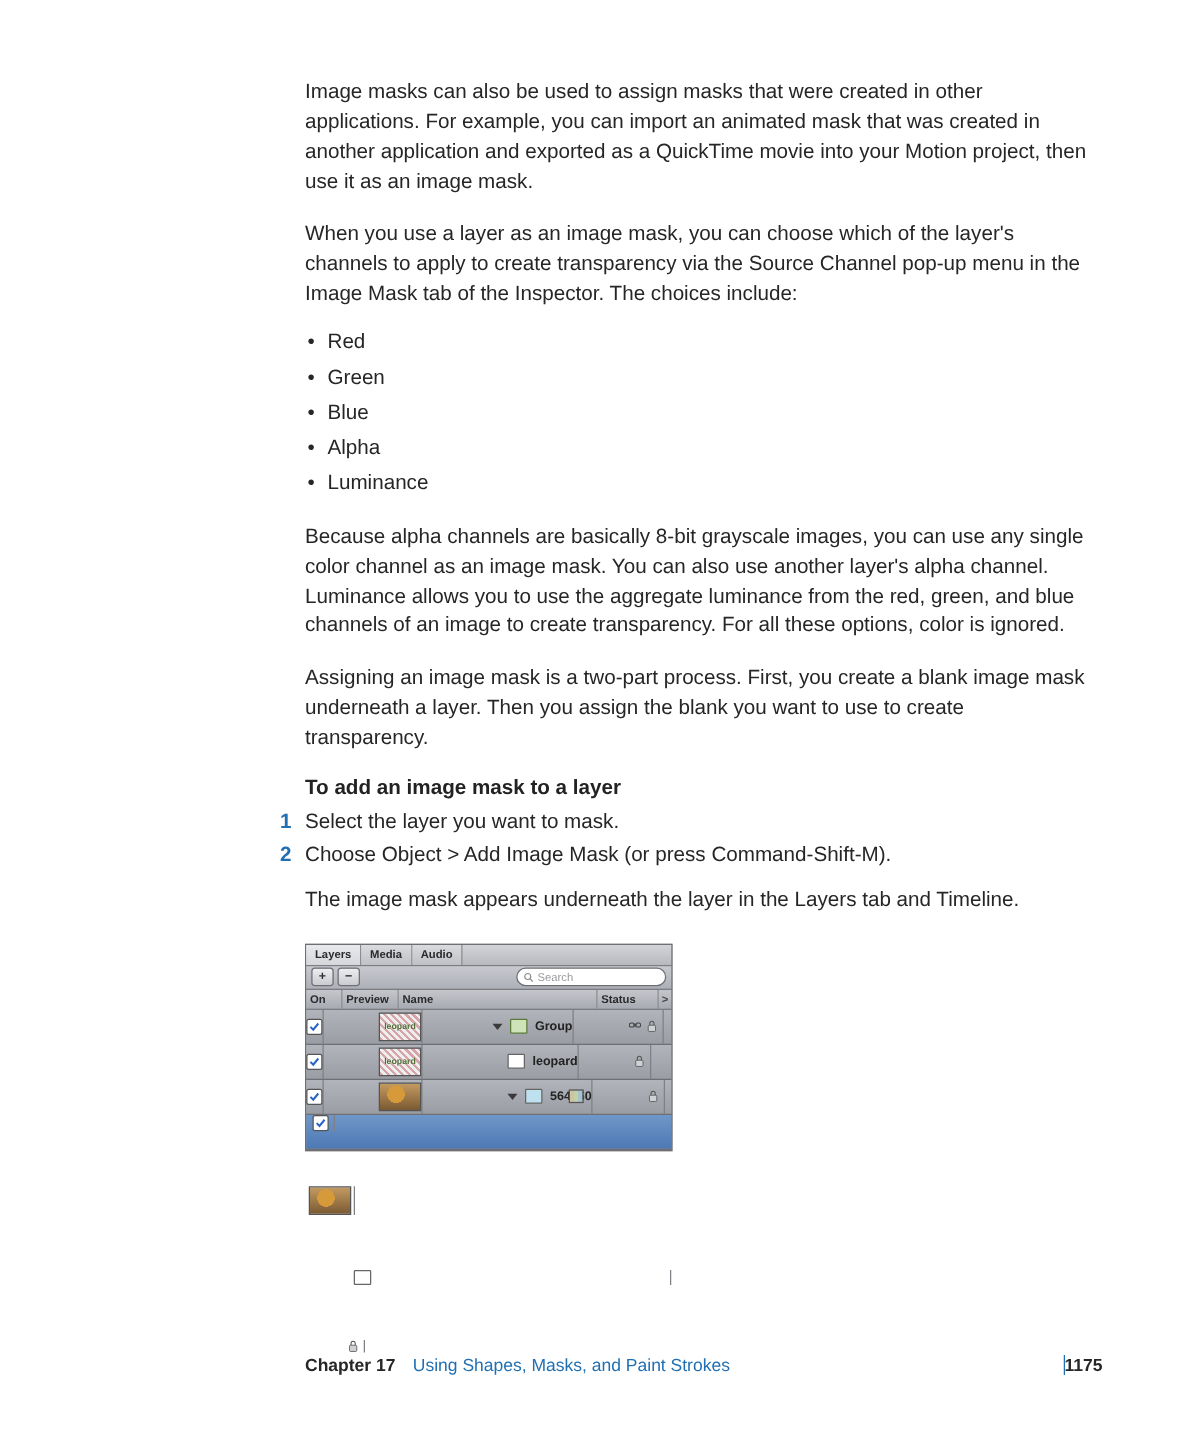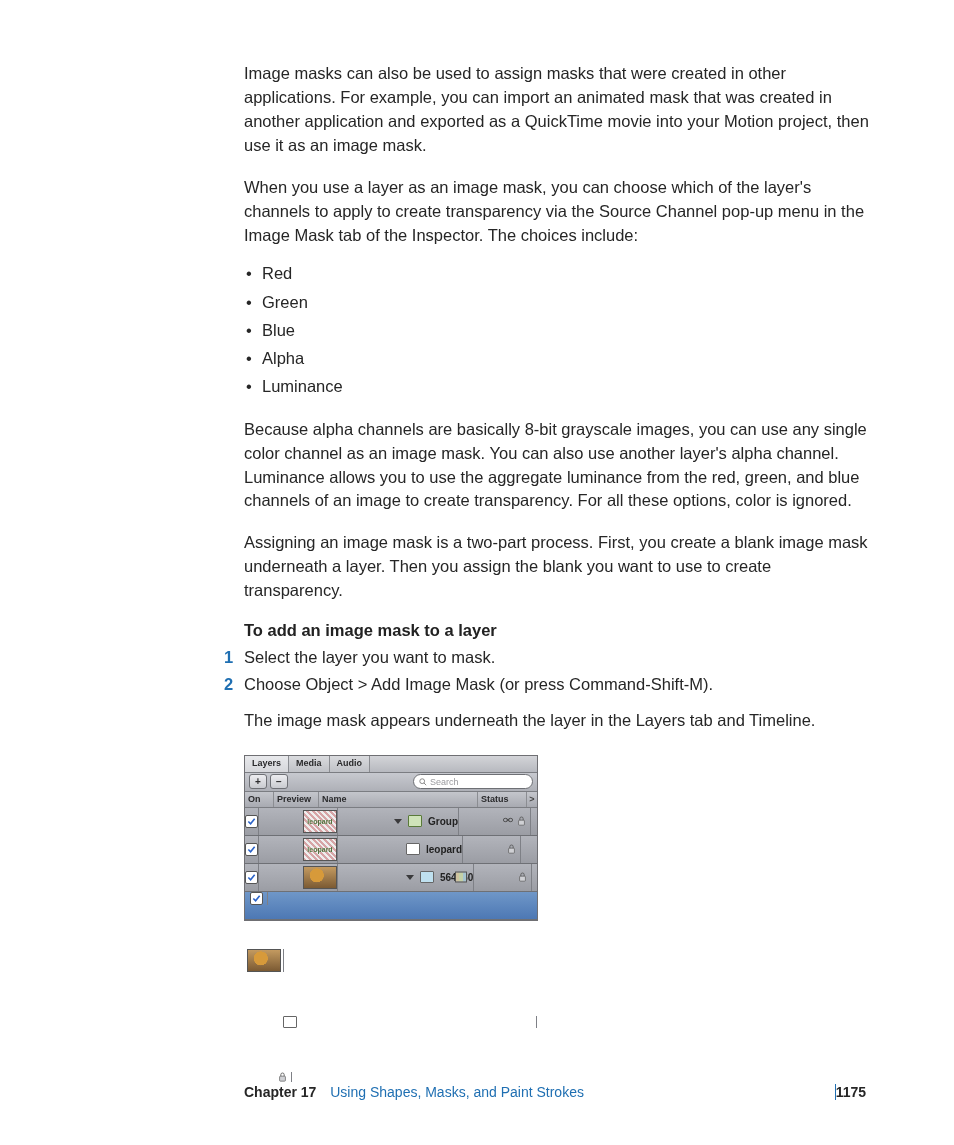--- a/index.html
+++ b/index.html
@@ -234,21 +234,21 @@
     width: 954px;
     height: 30px;
     font-size: 14px;
   }
   .footer .left {
     position: absolute; left: 244px; bottom: 0;
   }
   .footer .chap { font-weight: 700; color: #262626; }
   .footer .title { color: #1f6fb2; margin-left: 10px; }
   .footer .pno {
-    position: absolute; right: 88px; bottom: 0;
+    position: absolute; right: 72px; bottom: 0;
     font-weight: 700; color: #262626;
     border-left: 1.5px solid #1f6fb2;
     height: 16px; line-height: 16px;
   }
 </style>
 </head>
 <body>
 
 <div class="page">
 

